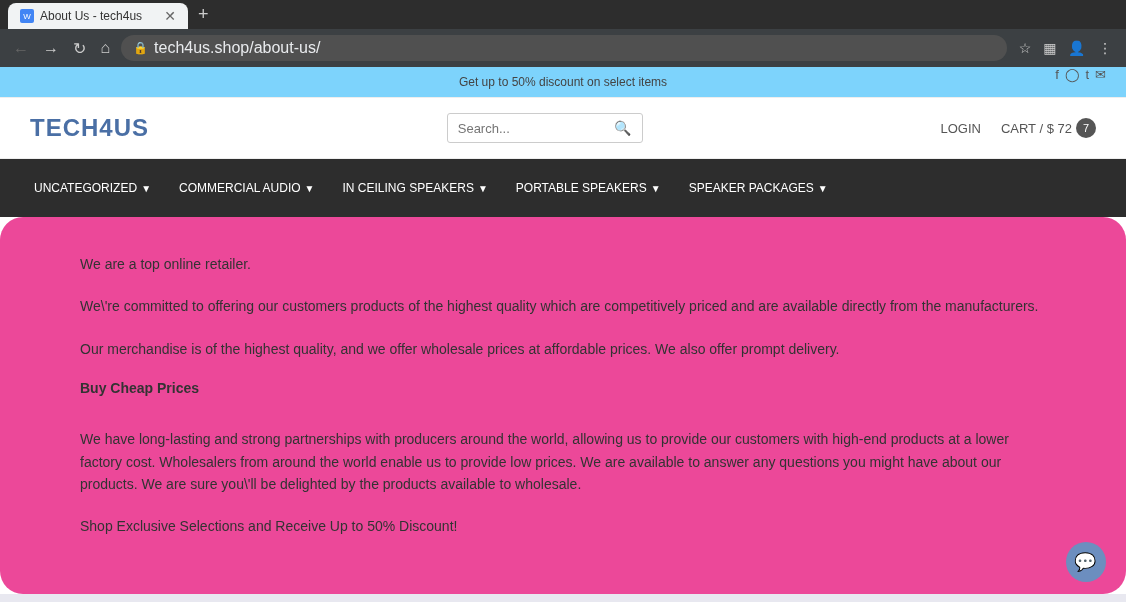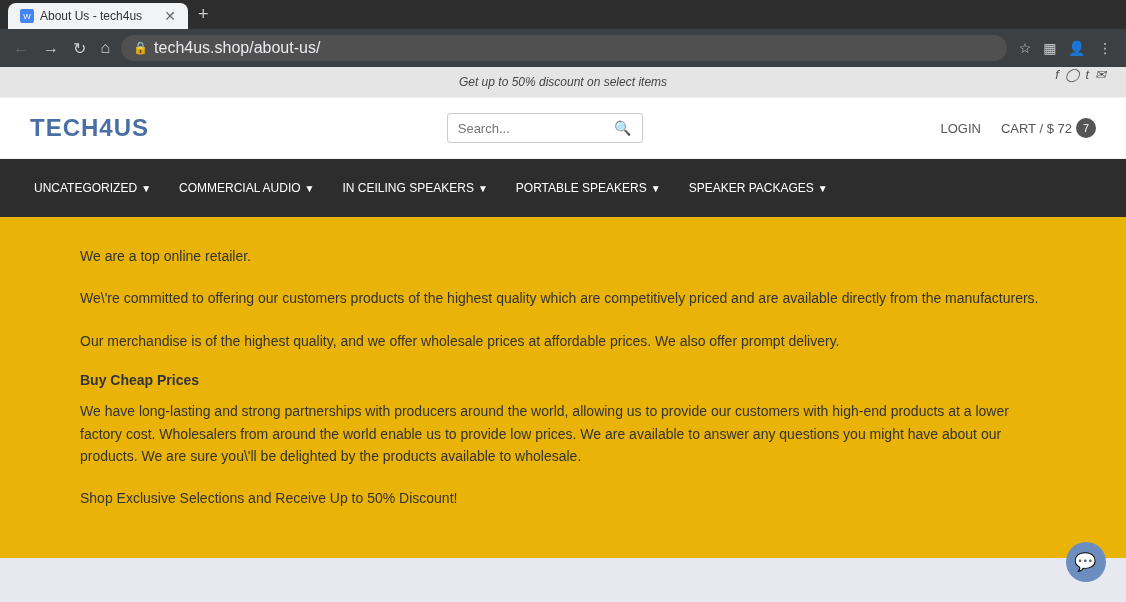--- a/index.html
+++ b/index.html
@@ -93,24 +93,23 @@
       position: absolute;
       right: 20px;
       top: 0;
       display: flex;
       gap: 6px;
       font-size: 13px;
       color: #555;
     }
     .promo-wrapper {
       position: relative;
-      background: #e5e5e5;
+      background: #7dd3fc;
       padding: 8px 20px;
       border-bottom: 1px solid #eee;
-      font-style: italic;
     }
     .promo-text { text-align: center; font-size: 12px; color: #444; }
 
     
     .site-header {
       background: #fff;
       padding: 15px 30px;
       display: flex;
       align-items: center;
       justify-content: space-between;
@@ -179,35 +178,36 @@
       display: flex;
       align-items: center;
       gap: 4px;
       text-transform: uppercase;
       white-space: nowrap;
     }
     .nav-arrow { font-size: 10px; }
 
     
     .main-content {
-      padding: 28px 80px;
+      padding: 36px 80px;
       min-height: 280px;
-      background: #eab308;
+      background: #ec4899;
+      border-radius: 23px;
     }
     .content-para {
       margin-bottom: 20px;
       font-size: 14px;
       color: #333;
       line-height: 1.6;
     }
     .content-heading {
       font-weight: bold;
       font-size: 14px;
       color: #333;
-      margin-bottom: 12px;
+      margin-bottom: 32px;
     }
 
     
     .site-footer {
       background: #e8e8f0;
       padding: 30px 20px 20px;
     }
 
     
     .chat-widget {

